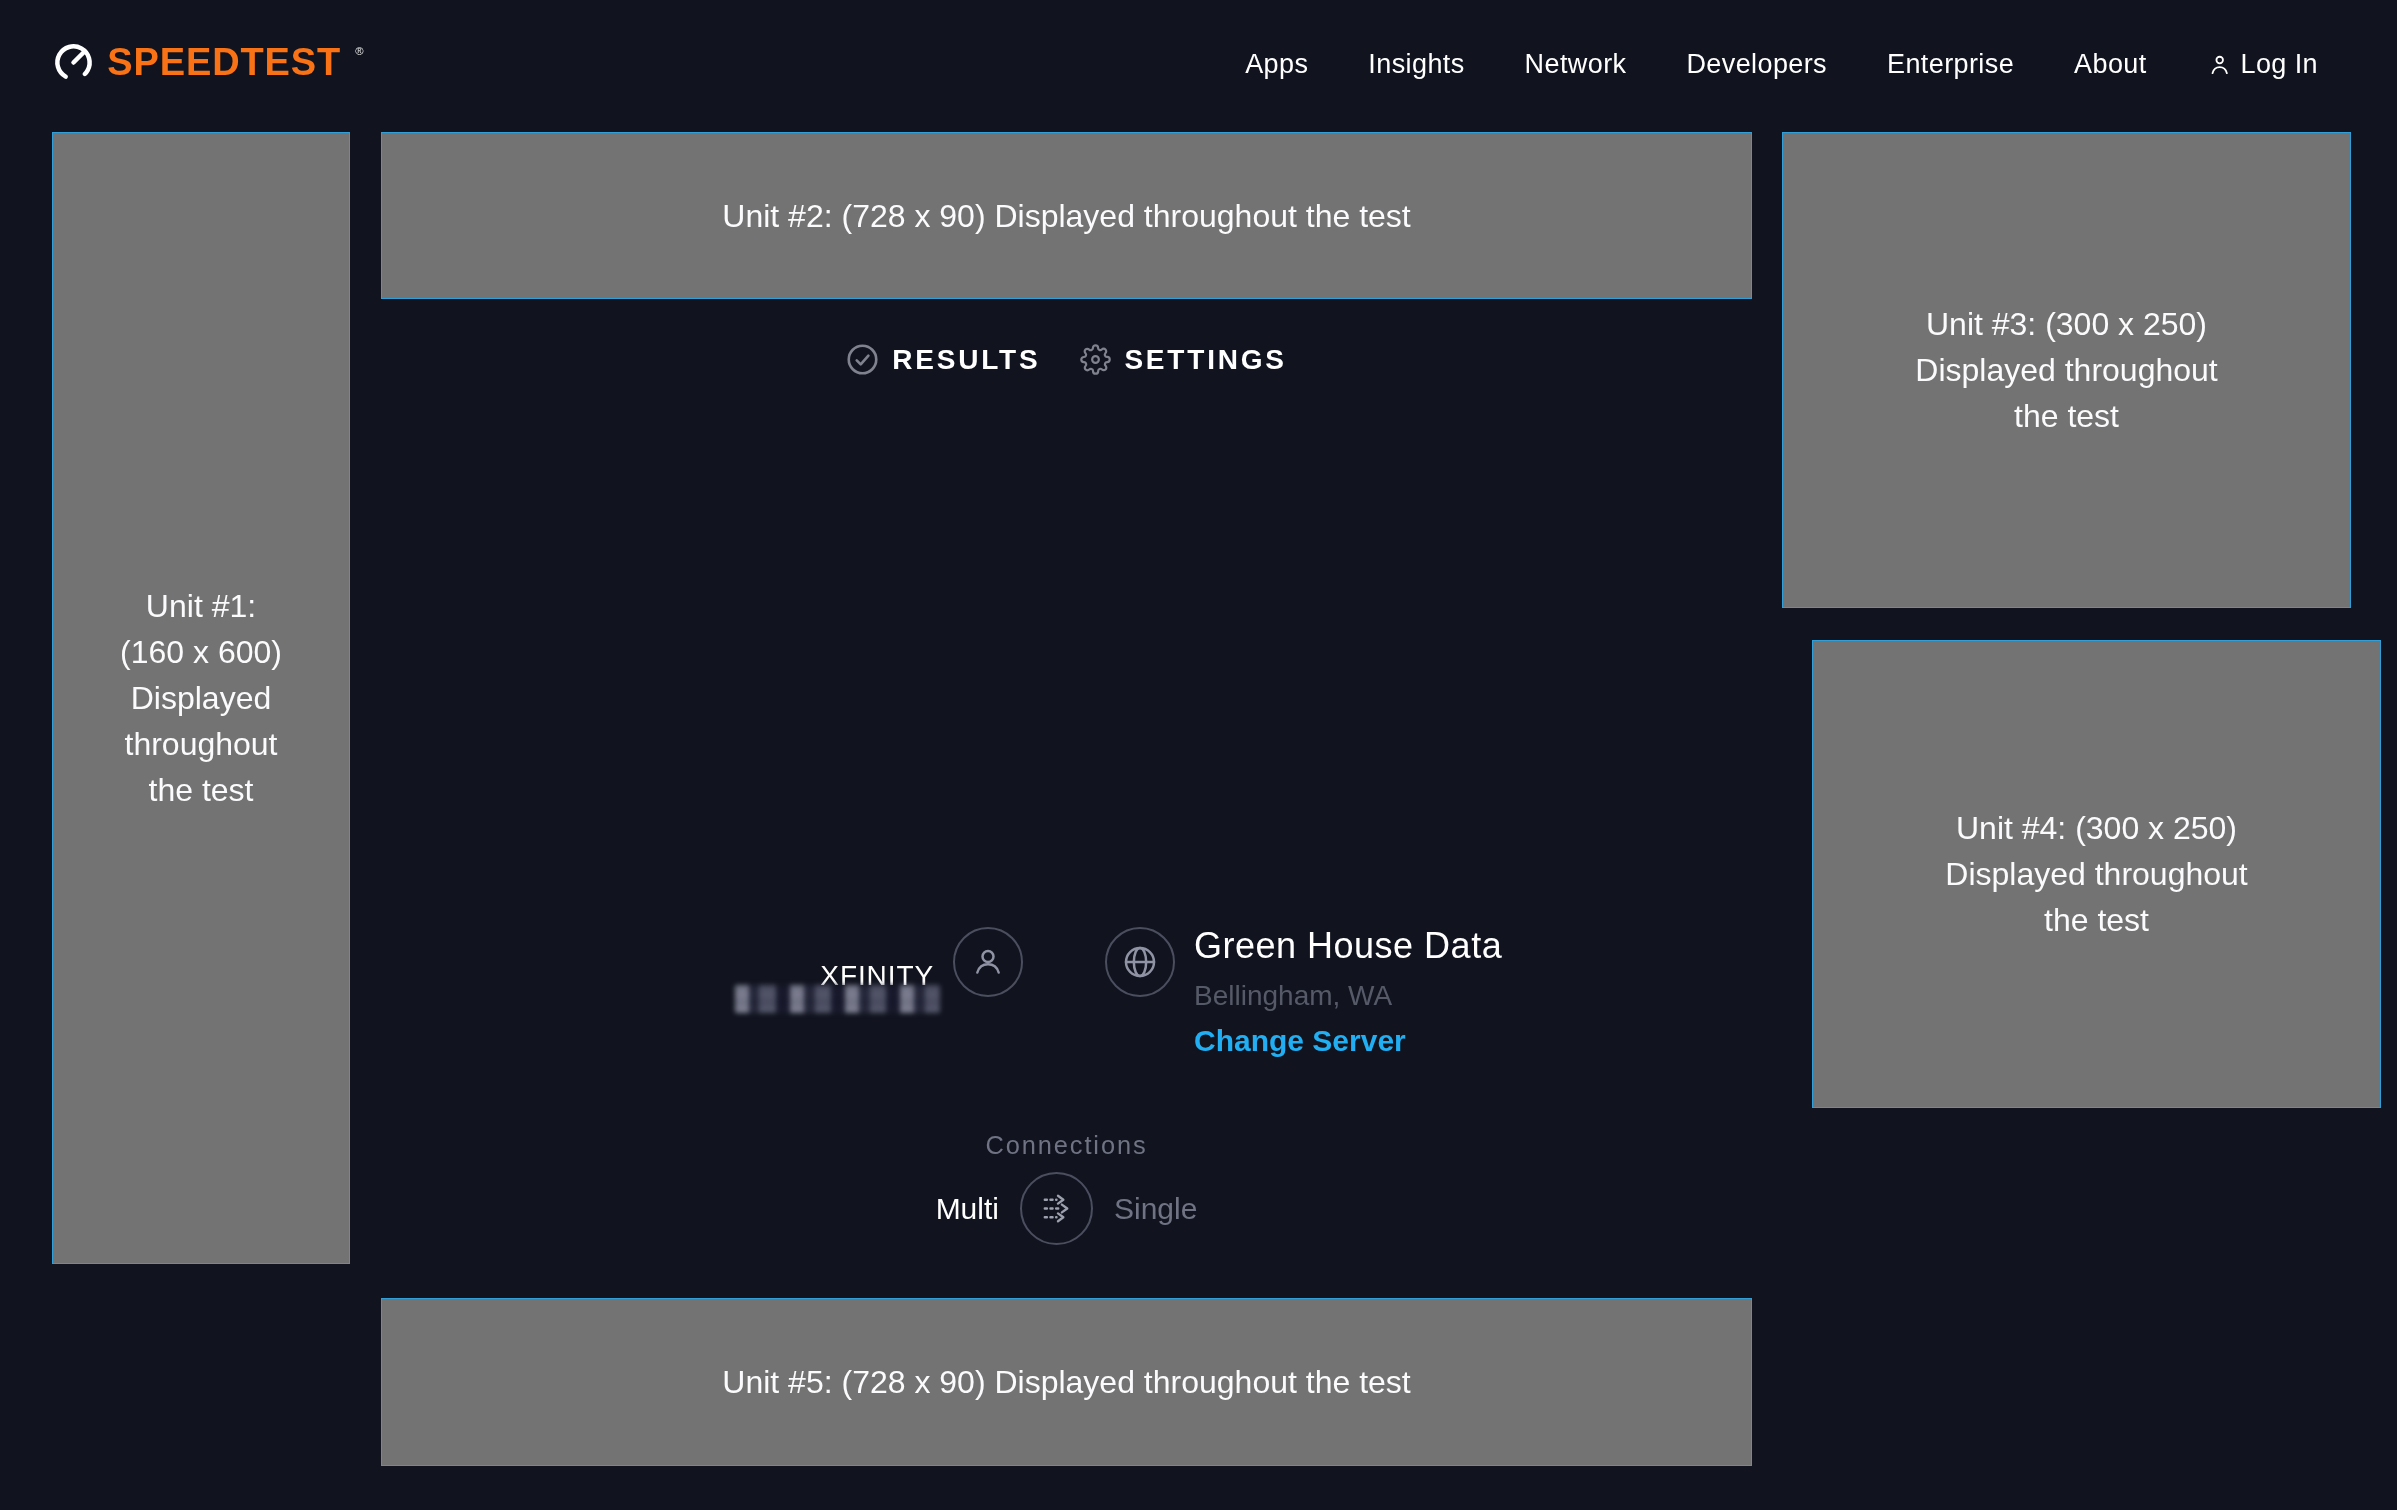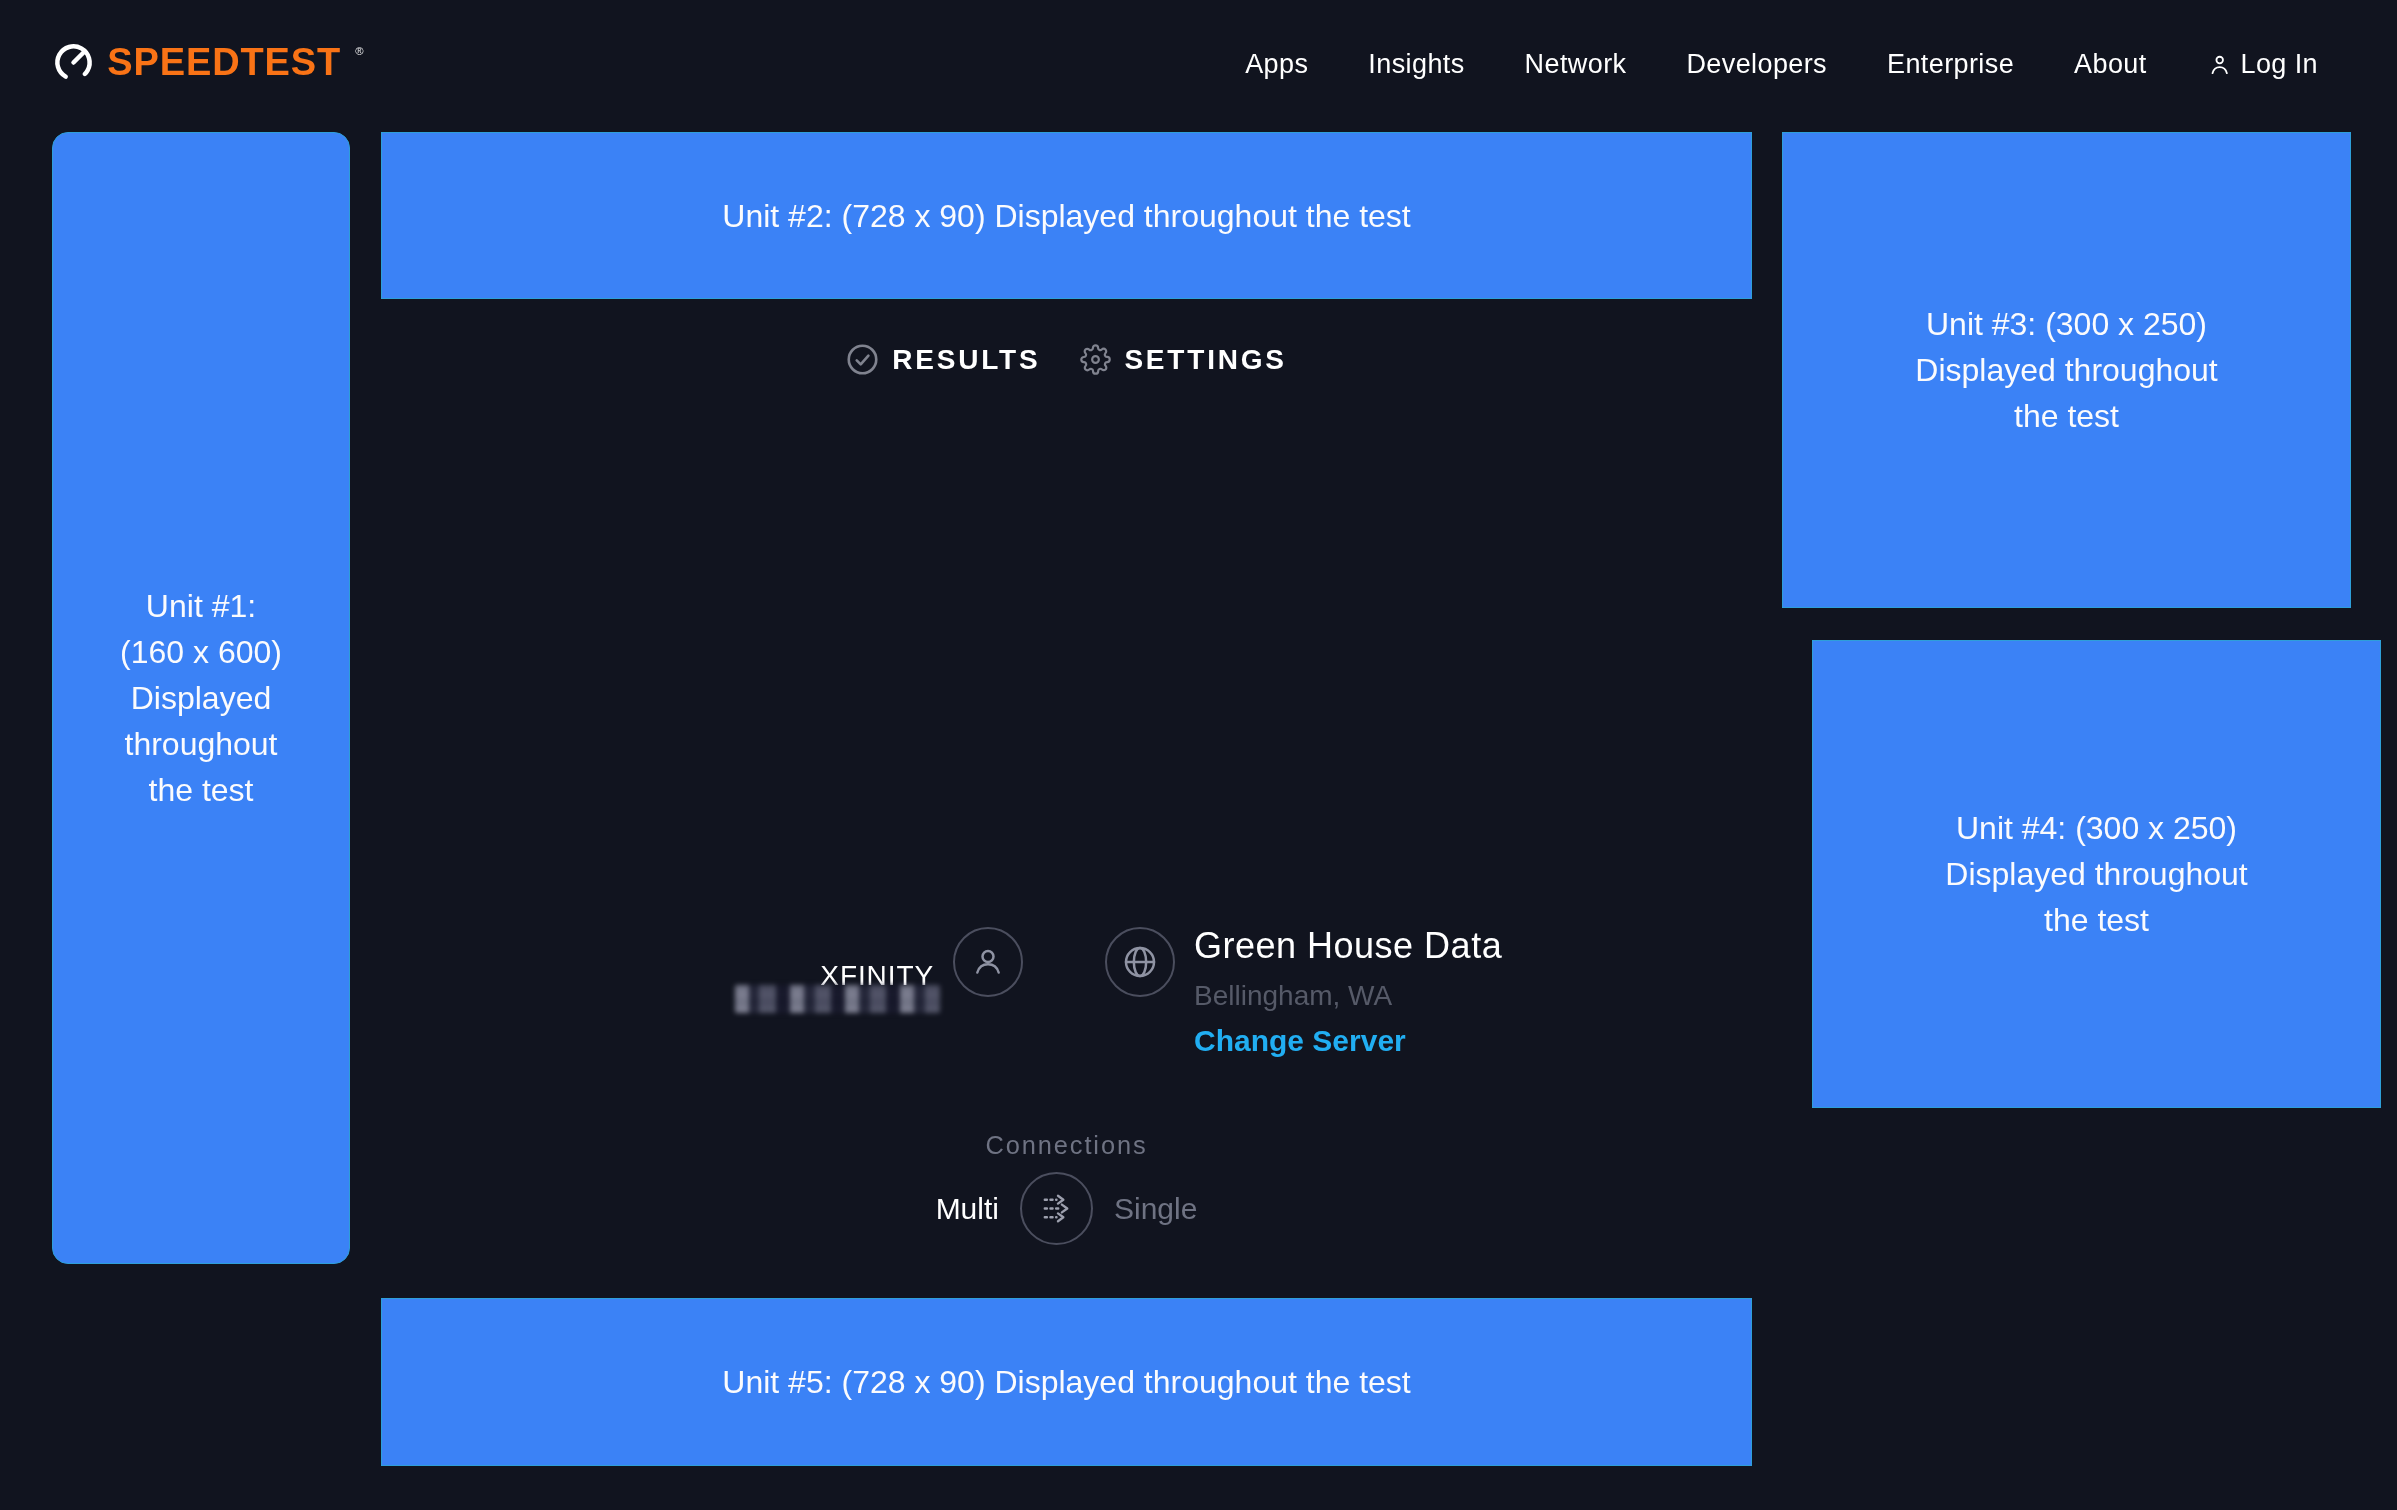--- a/index.html
+++ b/index.html
@@ -8,25 +8,25 @@
 
   
   .logo{position:absolute;left:52px;top:41px;display:flex;align-items:center;gap:12.2px;cursor:pointer;}
   .logo-text{font-size:38px;font-weight:700;letter-spacing:0.9px;color:#f97316;line-height:41px;}
   .logo-mark{font-size:11.3px;vertical-align:top;position:relative;top:-11.3px;left:1.9px;opacity:.9;}
   .nav{position:absolute;top:49px;right:79px;display:flex;align-items:center;gap:60px;}
   .nav-item{font-size:27px;color:#fff;letter-spacing:0.4px;cursor:pointer;white-space:nowrap;}
   .nav-login{display:flex;align-items:center;gap:8.5px;}
 
   
-  .ad{position:absolute;background:#3b82f6;border:1.9px solid #2E9FD9;display:flex;
+  .ad{position:absolute;background:#737373;border:1.9px solid #2E9FD9;display:flex;
       align-items:center;justify-content:center;text-align:center;cursor:pointer;box-sizing:border-box;}
   .ad-text{font-family:"Liberation Sans",sans-serif;font-size:32px;line-height:46px;
            color:#FBFBFD;white-space:pre-line;}
-  .ad1{left:52px;top:132px;width:298px;height:1132px;border-radius:16px;}
+  .ad1{left:52px;top:132px;width:298px;height:1132px;}
   .ad2{left:381px;top:132px;width:1371px;height:167px;}
   .ad3{left:1782px;top:132px;width:569px;height:476px;}
   .ad4{left:1782px;top:640px;width:569px;height:468px;margin-left:30px;}
   .ad5{left:381px;top:1298px;width:1371px;height:168px;}
 
   
   .tabs{position:absolute;left:381px;top:343px;width:1371px;display:flex;
         justify-content:center;align-items:center;gap:40px;}
   .tab{display:flex;align-items:center;gap:13px;cursor:pointer;}
   .tab-label{font-size:28px;font-weight:700;letter-spacing:2.8px;color:#fff;}

